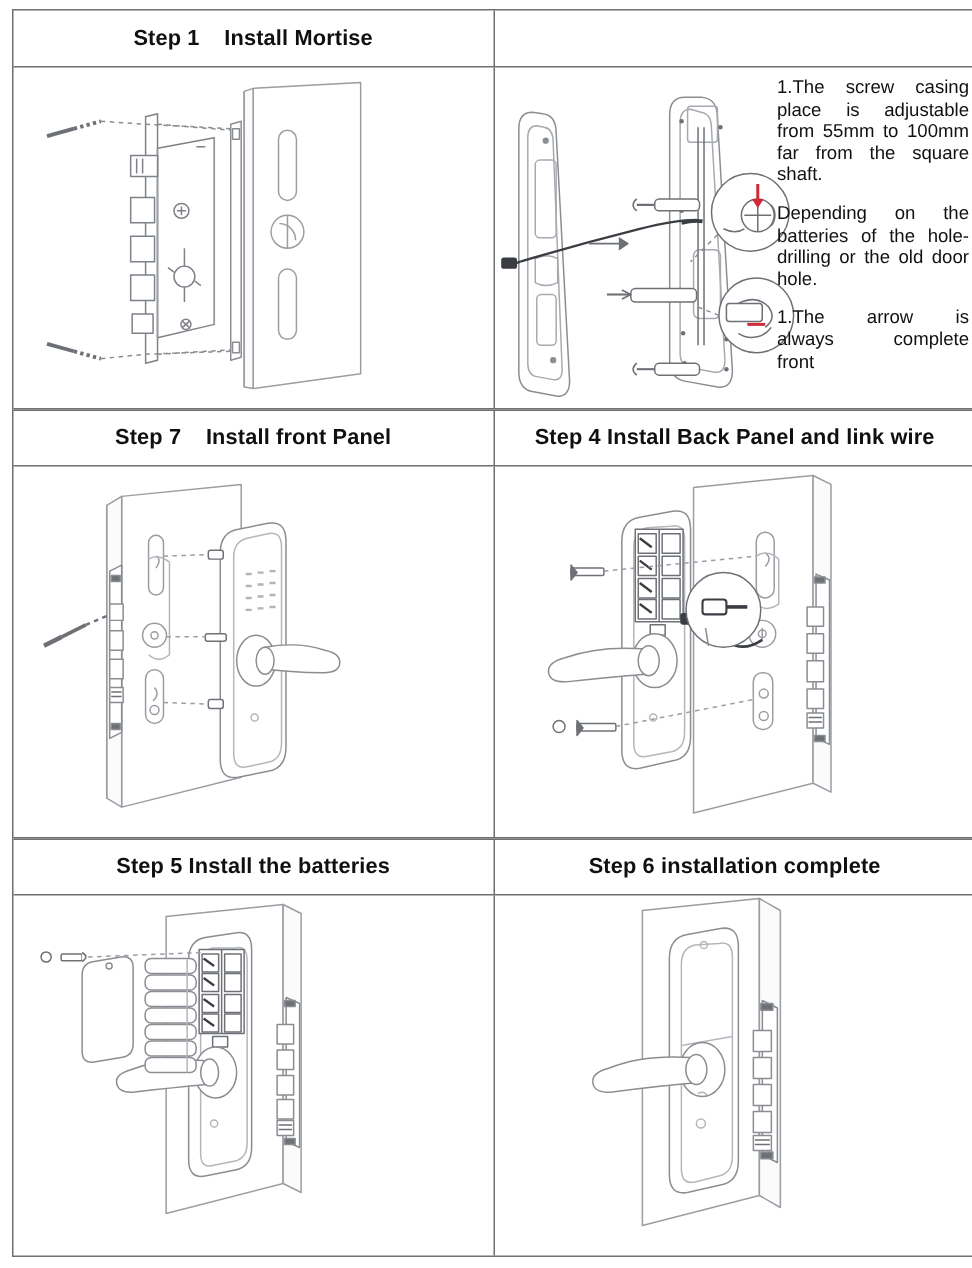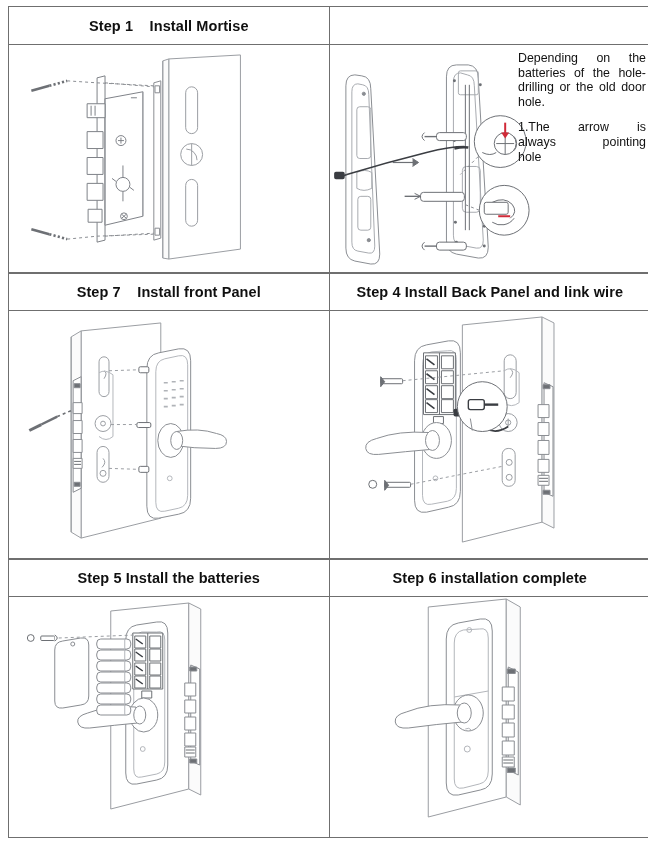--- a/index.html
+++ b/index.html
@@ -182,36 +182,43 @@
             <path d="M160 158 q12 -6 20 2 q6 8 -2 14" stroke="#6d7075"></path>
             <rect x="152" y="158" width="24" height="12" rx="2" fill="#fff" stroke="#6d7075"></rect>
             <path d="M166 172 h12" stroke="#d02a38" stroke-width="2"></path>
             <path d="M160 178 a16 16 0 0 0 22 -4" stroke="#6d7075"></path>
           </g>
         </svg>
         </div>
 
         <div class="note">
           <p>
+            <span>1.The screw casing</span>
+            <span>place is adjustable</span>
+            <span>from 55mm    to</span>
+            <span>100mm far from the</span>
+            <span>square shaft.</span>
+          </p>
+          <p>
             <span>Depending on the</span>
             <span>batteries of the</span>
             <span>hole-drilling or the old</span>
             <span>door hole.</span>
           </p>
           <p>
             <span class="jline">
               <span>1.The</span>
               <span>arrow</span>
               <span>is</span>
             </span>
             <span class="jline">
               <span>always</span>
-              <span>pointing</span>
+              <span>complete</span>
             </span>
-            <span>hole</span>
+            <span>front</span>
           </p>
         </div>
       </div>
     </div>
 
     <div class="band hdr" style="border-top:1.5px solid #6f6f6f;">
       <div class="cell left">
         <span class="htxt">Step 7    Install front Panel</span>
       </div>
       <div class="cell">

